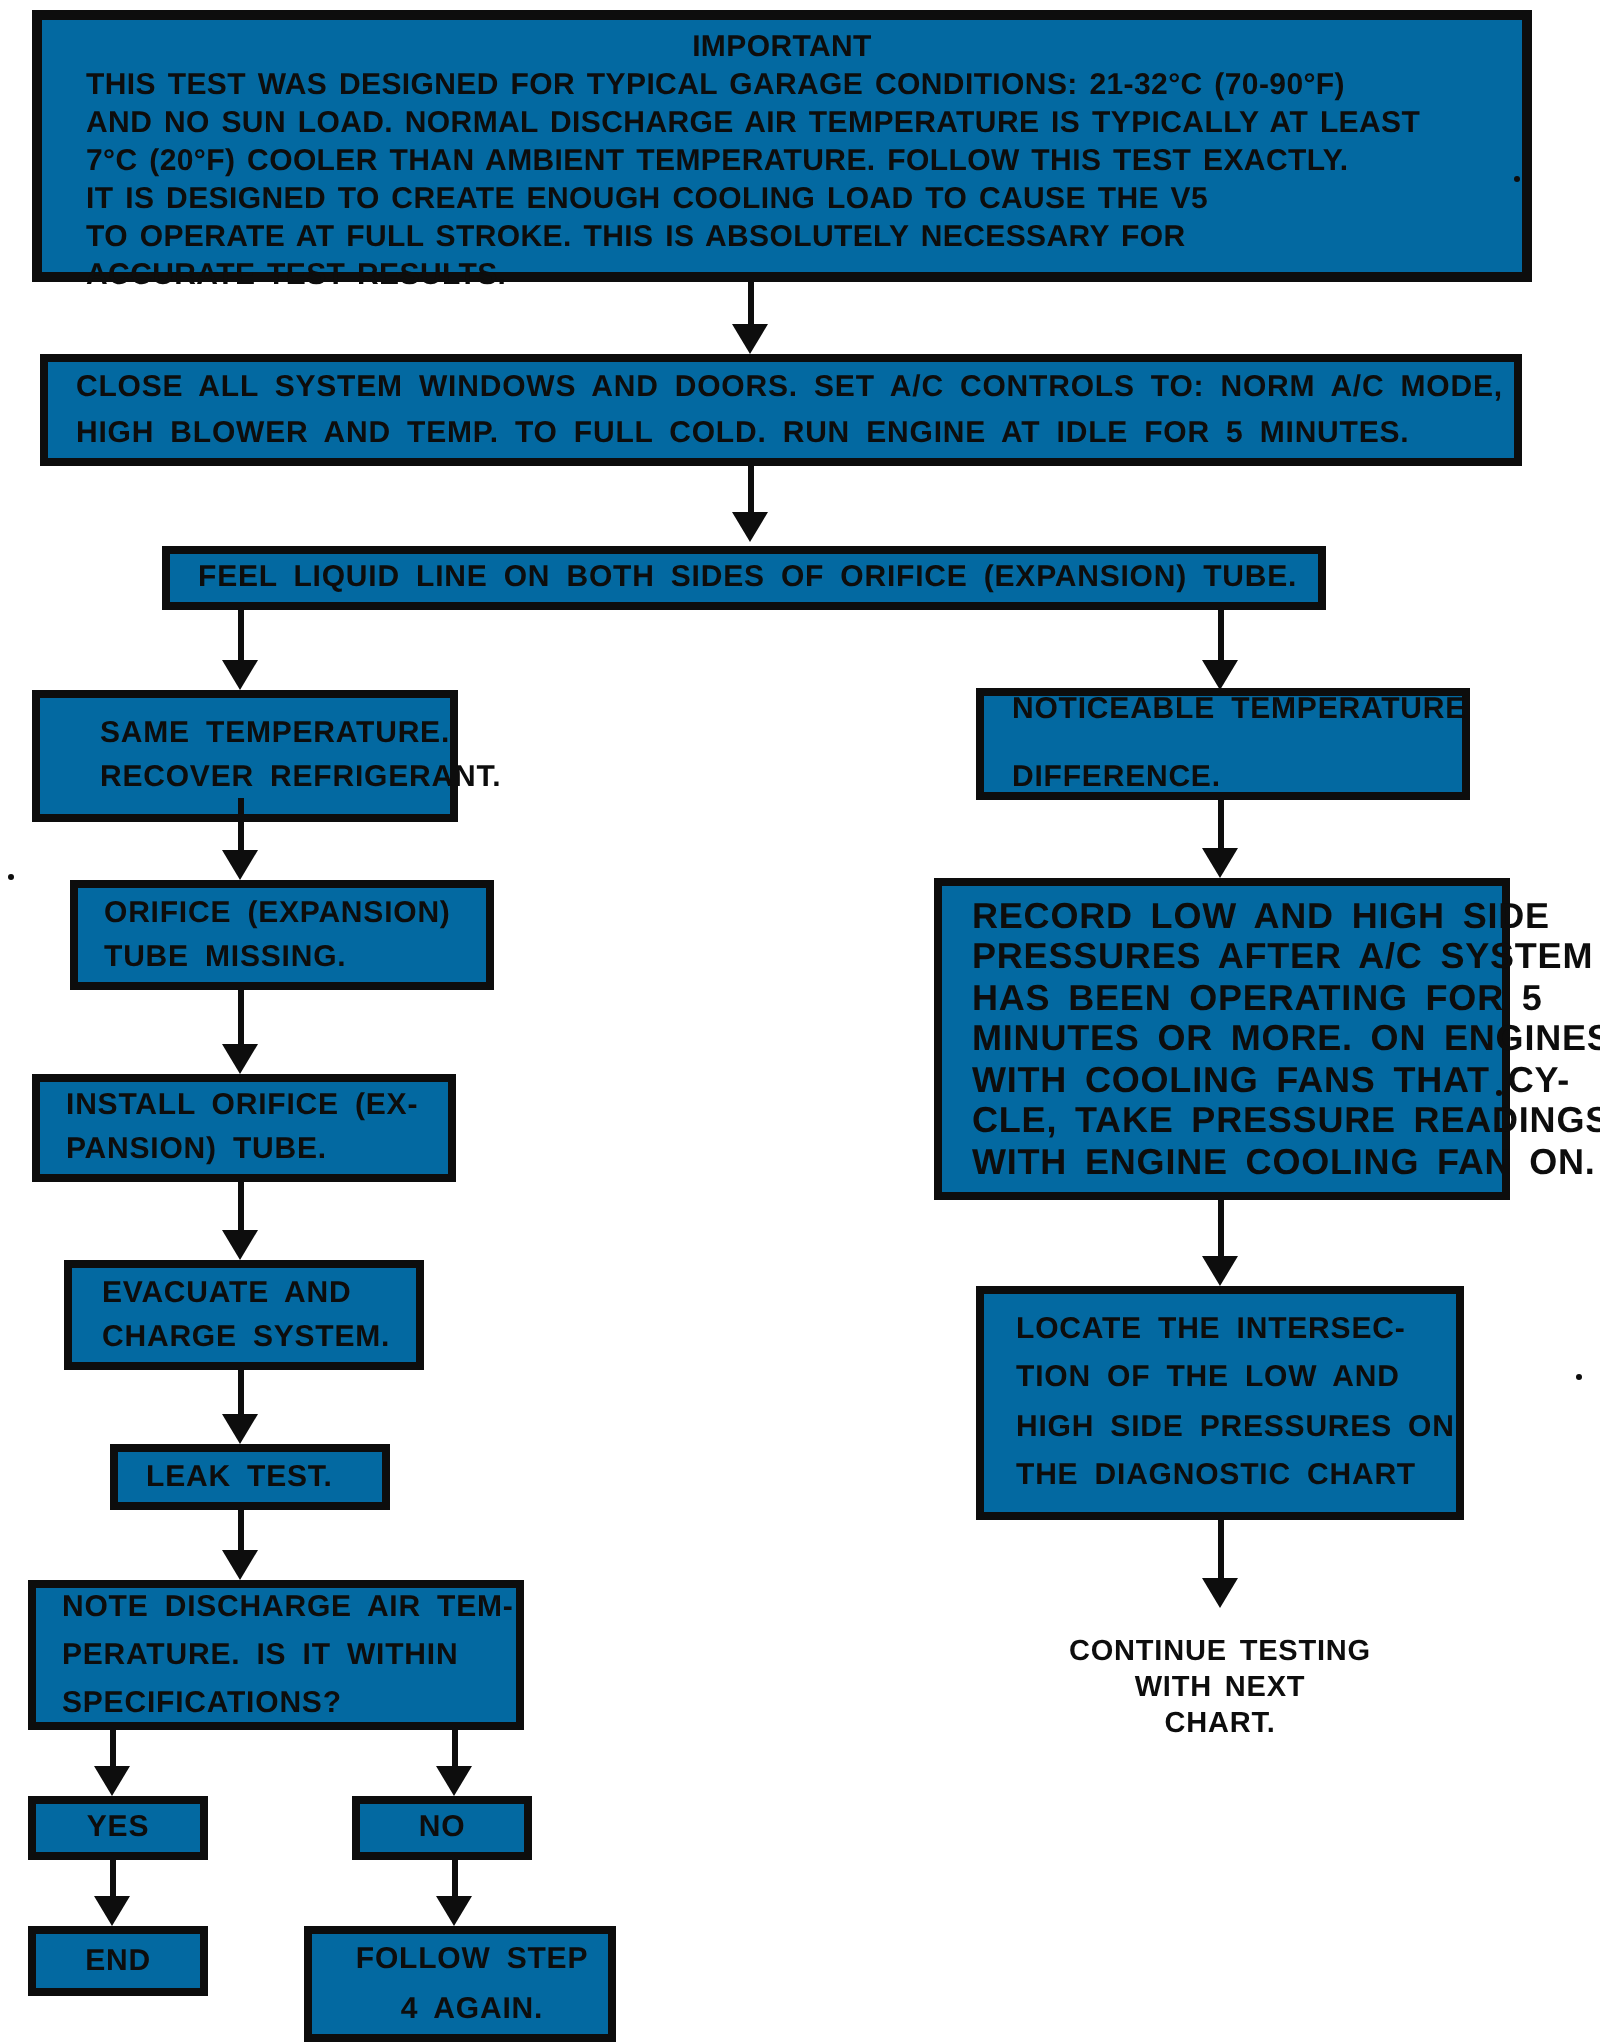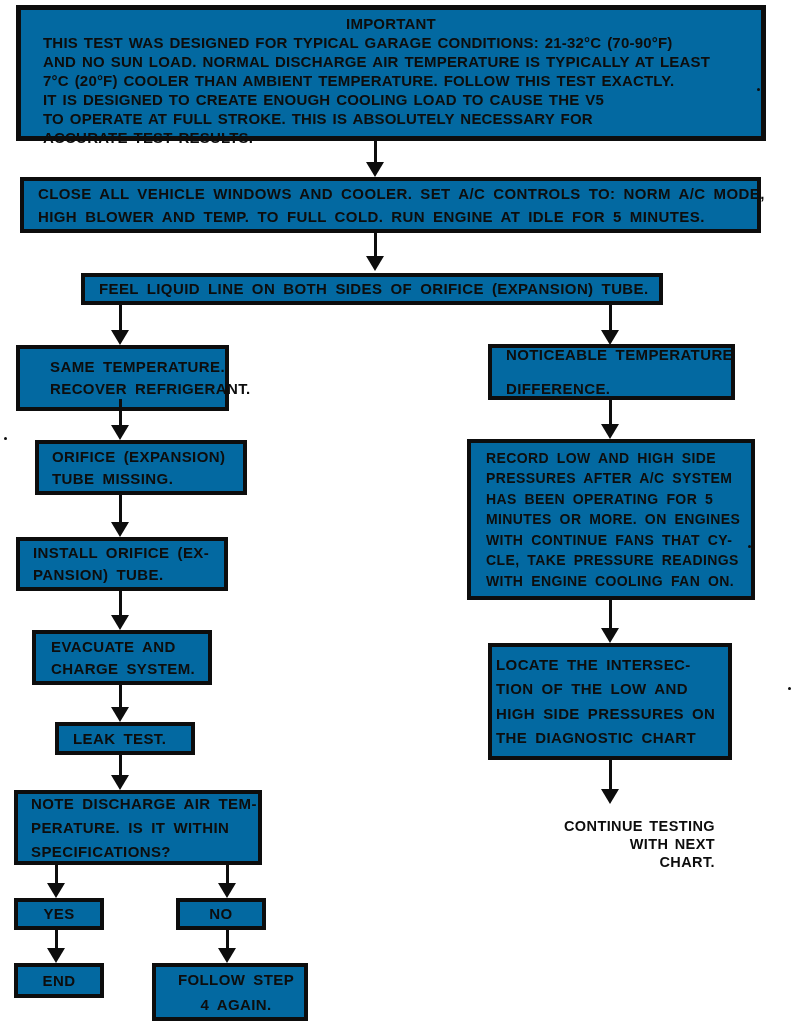--- a/index.html
+++ b/index.html
@@ -55,21 +55,21 @@
     border-right: 9px solid transparent;
     border-top: 15px solid #0d0d0d;
   }
   .free-label {
     position: absolute;
     font-weight: bold;
     font-size: 14.5px;
     letter-spacing: 0.4px;
     word-spacing: 2px;
     line-height: 18px;
-    text-align: right;
+    text-align: center;
     white-space: nowrap;
   }
   .scan-dot {
     position: absolute;
     width: 3px; height: 3px;
     background: #0d0d0d;
     border-radius: 50%;
   }
 </style>
 </head>
@@ -86,21 +86,21 @@
     <div class="line">TO OPERATE AT FULL STROKE. THIS IS ABSOLUTELY NECESSARY FOR</div>
     <div class="line">ACCURATE TEST RESULTS.</div>
   </div>
 
   <div class="arrow" style="left:365px; top:141px; height:36px;">
     <div class="shaft"></div>
       <div class="head"></div>
   </div>
 
   <div class="box" style="left:20px; top:177px; width:741px; height:56px; padding-left:14px; line-height:23px;">
-    <div class="line">CLOSE ALL VEHICLE WINDOWS AND COOLER. SET A/C CONTROLS TO: NORM A/C MODE,</div>
+    <div class="line">CLOSE ALL SYSTEM WINDOWS AND DOORS. SET A/C CONTROLS TO: NORM A/C MODE,</div>
     <div class="line">HIGH BLOWER AND TEMP. TO FULL COLD. RUN ENGINE AT IDLE FOR 5 MINUTES.</div>
   </div>
 
   <div class="arrow" style="left:365px; top:233px; height:38px;">
     <div class="shaft"></div>
       <div class="head"></div>
   </div>
 
   <div class="box" style="left:81px; top:273px; width:582px; height:32px; padding-left:14px;">
     <div class="line">FEEL LIQUID LINE ON BOTH SIDES OF ORIFICE (EXPANSION) TUBE.</div>
@@ -207,36 +207,36 @@
   <div class="box" style="left:488px; top:344px; width:247px; height:56px; padding-left:14px;gap:12px;">
     <div class="line">NOTICEABLE TEMPERATURE</div>
     <div class="line">DIFFERENCE.</div>
   </div>
 
   <div class="arrow" style="left:600px; top:400px; height:39px;">
     <div class="shaft"></div>
       <div class="head"></div>
   </div>
 
-  <div class="box" style="left:467px; top:439px; width:288px; height:161px; padding-left:15px; line-height:20.5px; font-size:14px;">
+  <div class="box" style="left:467px; top:439px; width:288px; height:161px; padding-left:15px; line-height:20.5px; font-size:18px;">
     <div class="line">RECORD LOW AND HIGH SIDE</div>
     <div class="line">PRESSURES AFTER A/C SYSTEM</div>
     <div class="line">HAS BEEN OPERATING FOR 5</div>
     <div class="line">MINUTES OR MORE. ON ENGINES</div>
-    <div class="line">WITH CONTINUE FANS THAT CY-</div>
+    <div class="line">WITH COOLING FANS THAT CY-</div>
     <div class="line">CLE, TAKE PRESSURE READINGS</div>
     <div class="line">WITH ENGINE COOLING FAN ON.</div>
   </div>
 
   <div class="arrow" style="left:600px; top:600px; height:43px;">
     <div class="shaft"></div>
       <div class="head"></div>
   </div>
 
-  <div class="box" style="left:488px; top:643px; width:244px; height:117px; padding-left:4px; line-height:24.5px;">
+  <div class="box" style="left:488px; top:643px; width:244px; height:117px; padding-left:16px; line-height:24.5px;">
     <div class="line">LOCATE THE INTERSEC-</div>
     <div class="line">TION OF THE LOW AND</div>
     <div class="line">HIGH SIDE PRESSURES ON</div>
     <div class="line">THE DIAGNOSTIC CHART</div>
   </div>
 
   <div class="arrow" style="left:600px; top:760px; height:44px;">
     <div class="shaft"></div>
       <div class="head"></div>
   </div>

